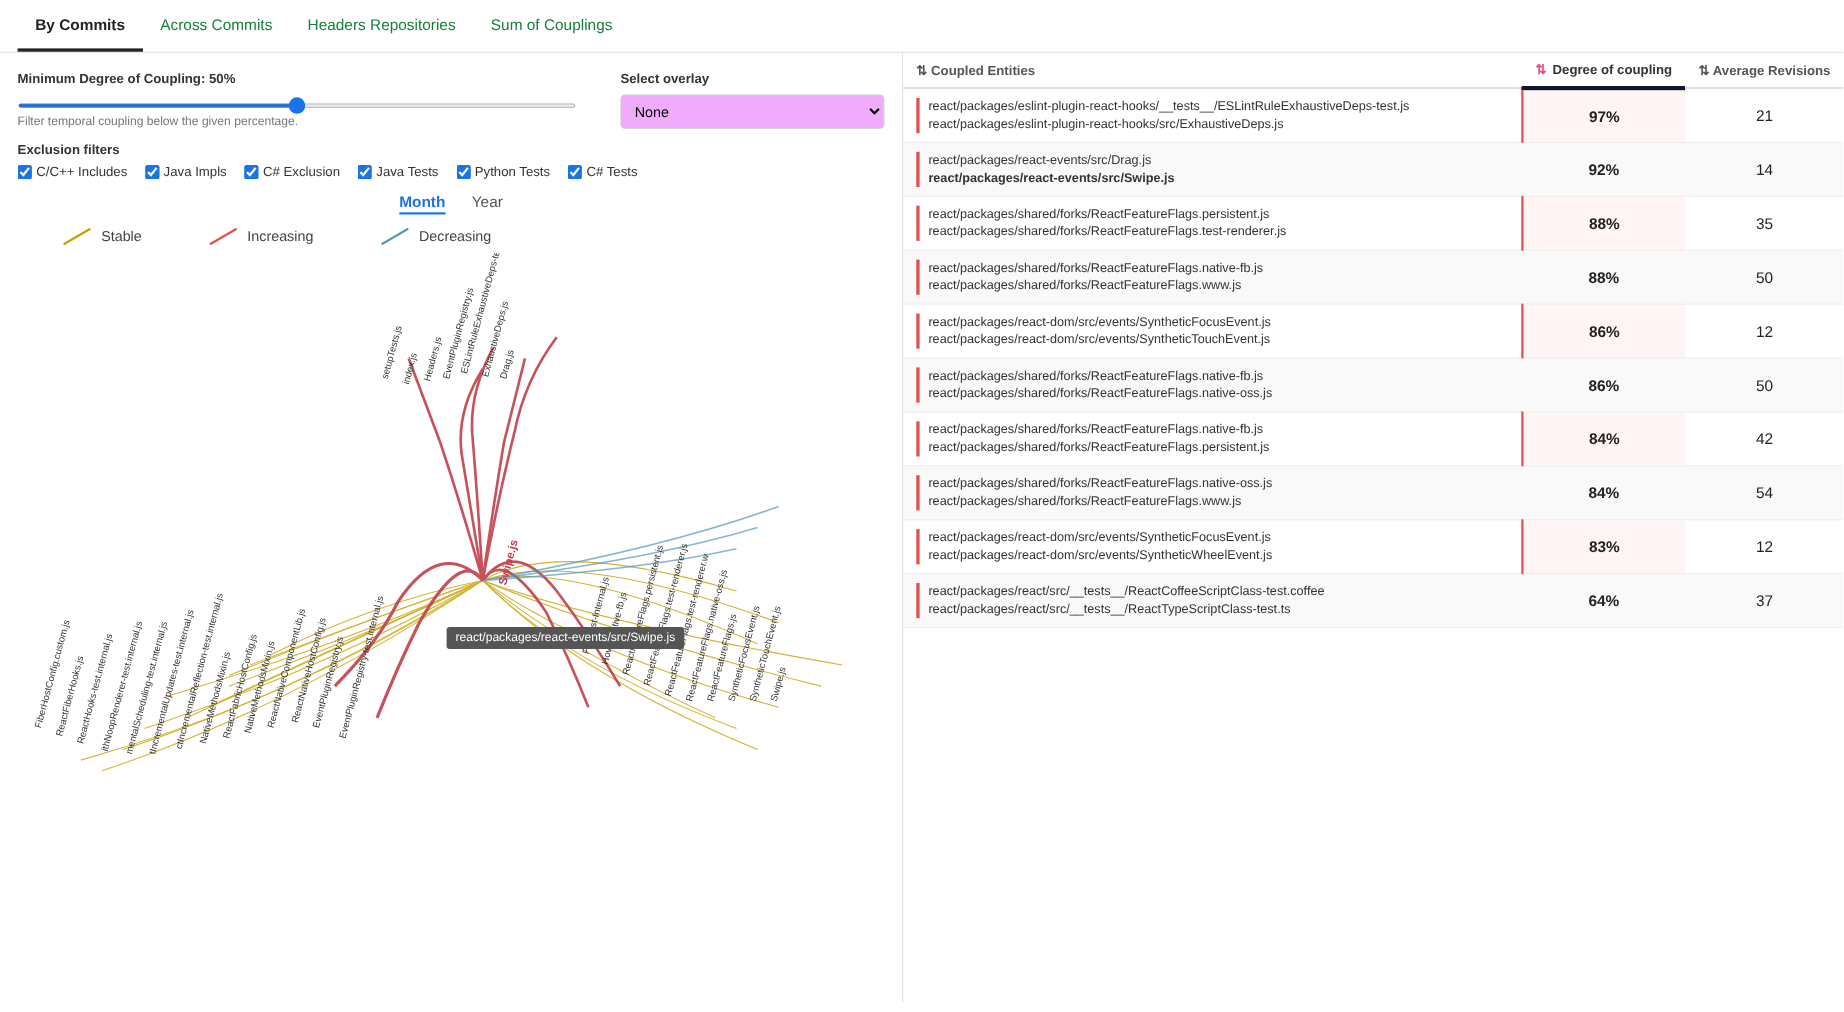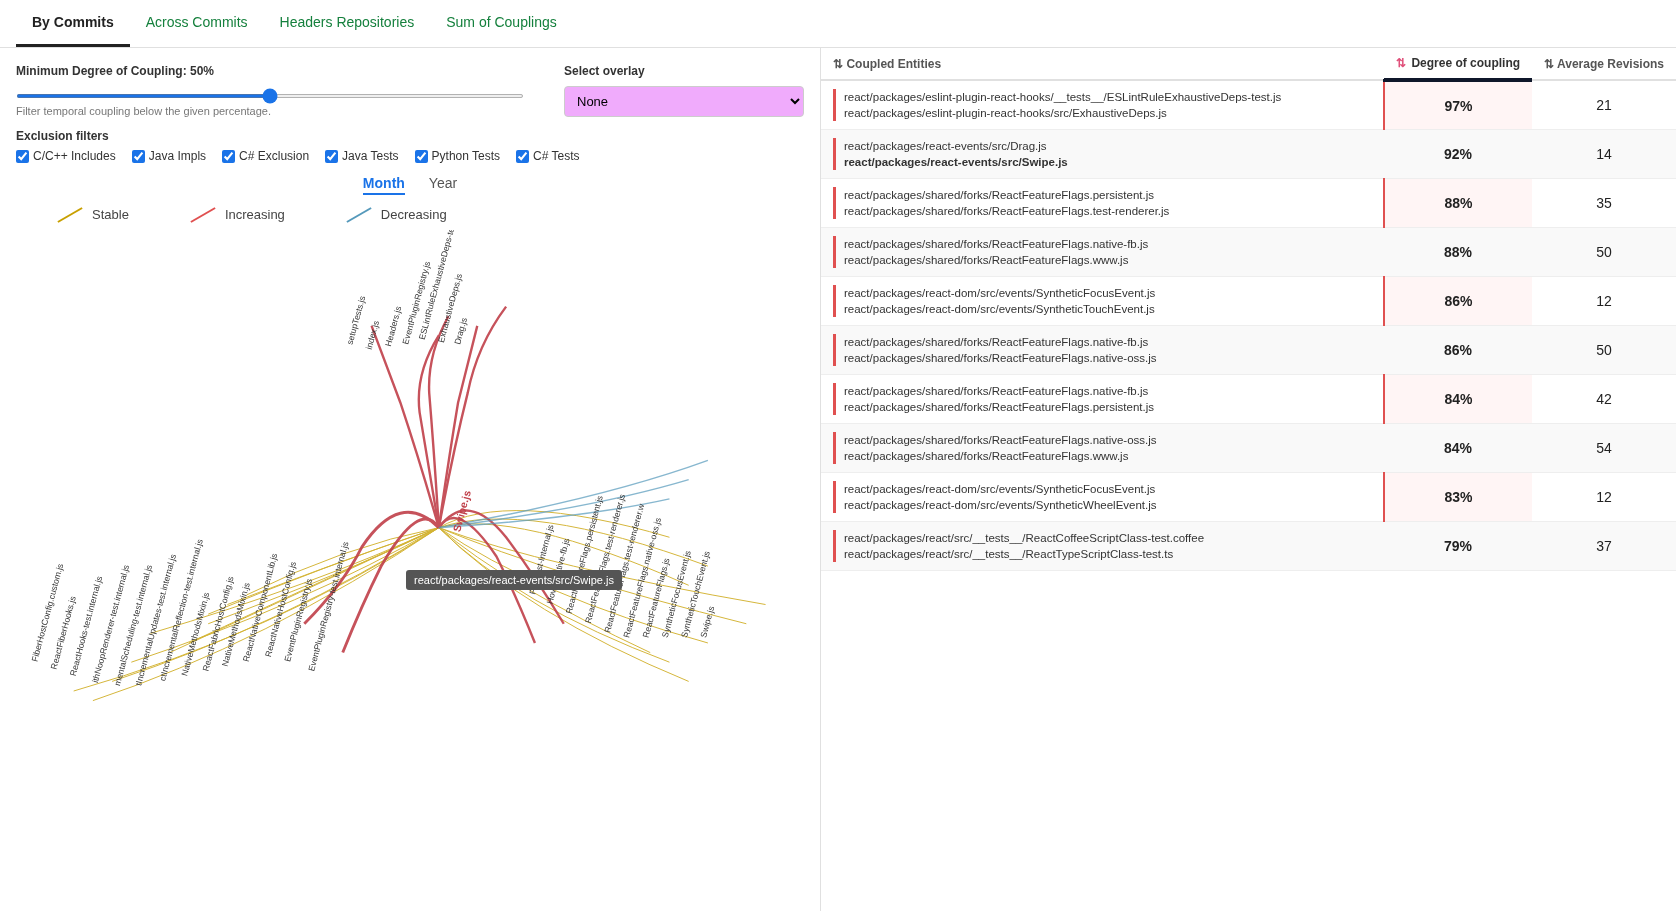--- a/index.html
+++ b/index.html
@@ -355,19 +355,19 @@
             <td class="cell-degree highlighted">83%</td>
             <td class="cell-avg">12</td>
           </tr>
           <tr>
             <td class="cell-entities">
               <div class="entity-border">
                 <div class="entity-line">react/packages/react/src/__tests__/ReactCoffeeScriptClass-test.coffee</div>
                 <div class="entity-line">react/packages/react/src/__tests__/ReactTypeScriptClass-test.ts</div>
               </div>
             </td>
-            <td class="cell-degree">79%</td>
+            <td class="cell-degree">64%</td>
             <td class="cell-avg">37</td>
           </tr>
         </tbody>
     </table>
   </div>
 </div>
 
 </body></html>

